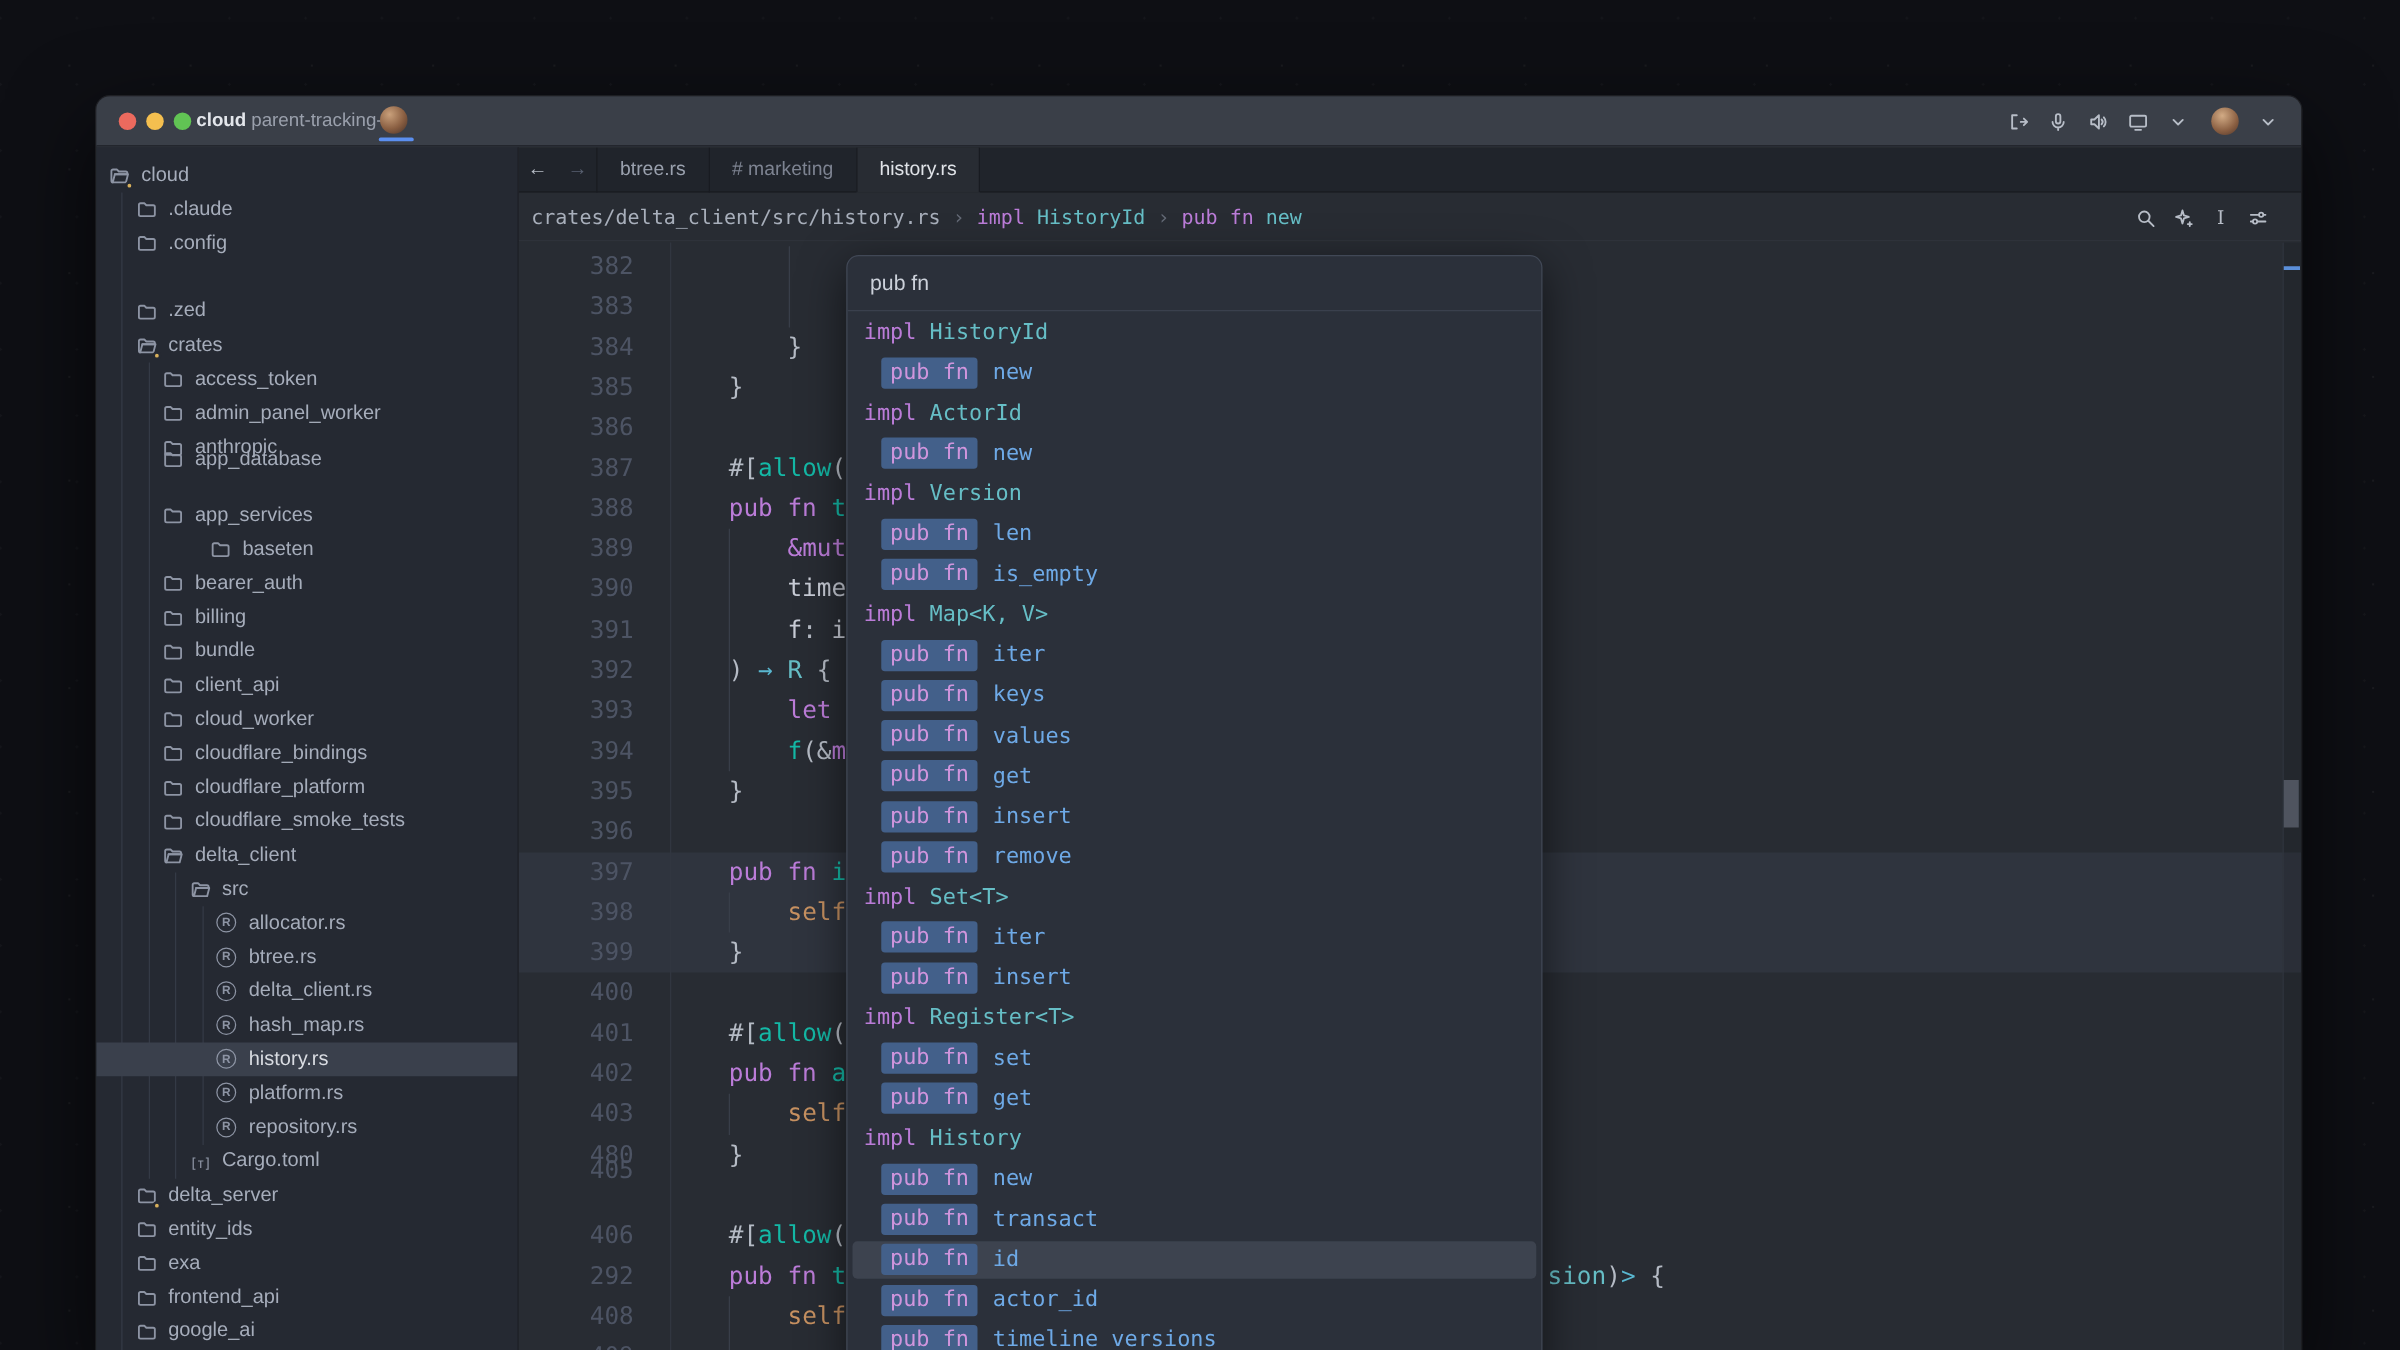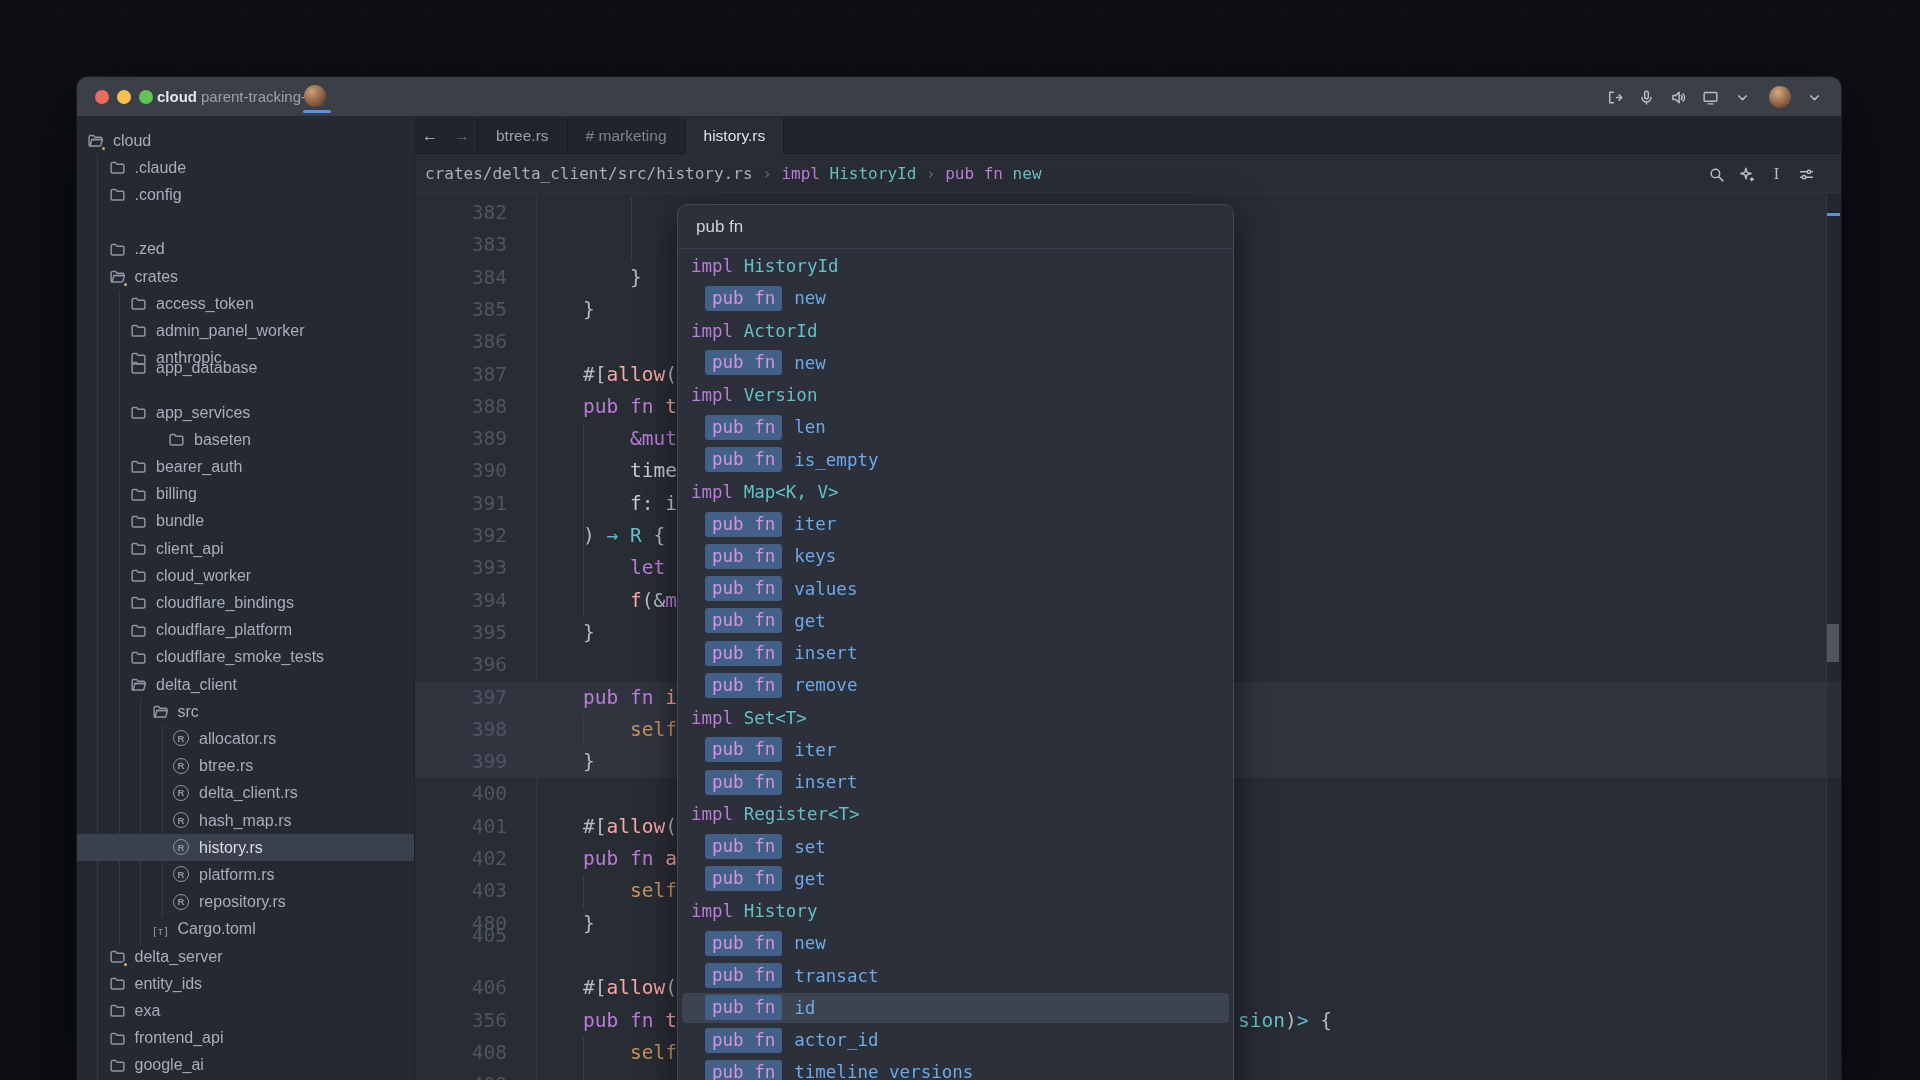--- a/index.html
+++ b/index.html
@@ -69,21 +69,21 @@
   .bc-icons .ic{ width:17px; height:17px; display:flex; align-items:center; justify-content:center; }
   .ibeam{ font-family:"DejaVu Serif",serif; font-size:15px; color:#b7bdc7; }
   
   .codearea{ position:absolute; left:0; top:76px; right:0; bottom:0; font-family:"DejaVu Sans Mono",monospace; font-size:19.5px; }
   .band{ position:absolute; left:0; right:0; background:#2f343e; z-index:1; }
   .gutterline{ position:absolute; left:121px; top:0; bottom:0; width:1px; background:#313640; z-index:2; }
   .cguide{ position:absolute; width:1px; background:#383e49; z-index:2; }
   .lnum{ position:absolute; left:0; width:92px; text-align:right; color:#4d5464; z-index:2; line-height:32.3px; }
   .cline{ position:absolute; left:168px; white-space:pre; z-index:2; line-height:32.3px; }
   .rfrag{ position:absolute; white-space:pre; z-index:2; line-height:32.3px; }
-  .tk-pun{ color:#b5bbc5; } .tk-kw{ color:#bb7cd8; } .tk-fn{ color:#fca5a5; } .tk-type{ color:#66bec6; }
+  .tk-pun{ color:#b5bbc5; } .tk-kw{ color:#bb7cd8; } .tk-fn{ color:#14b8a6; } .tk-type{ color:#66bec6; }
   .tk-self{ color:#c79161; } .tk-arrow{ color:#59b7d0; } .tk-plain{ color:#c8ccd6; }
   
   .sbtrack{ position:absolute; right:0; top:0; bottom:0; width:15px; background:rgba(0,0,0,.10); border-left:1px solid #31363f; z-index:4; }
   .sbmark{ position:absolute; right:1px; width:13px; height:3px; background:#5b8fd9; z-index:5; }
   .sbthumb{ position:absolute; right:2px; width:12px; background:#575d69; opacity:.85; z-index:5; }
   
   .popup{ position:absolute; left:262px; top:10px; width:557px; height:900px; background:#2b303a;
     border:1px solid #414856; border-radius:10px; box-shadow:0 10px 36px rgba(0,0,0,.55); z-index:10; overflow:hidden;
     font-family:"DejaVu Sans Mono",monospace; font-size:17.5px; }
   .pquery{ height:44px; display:flex; align-items:center; padding-left:18px; font-family:"Liberation Sans",sans-serif;
@@ -546,21 +546,21 @@
           <div class="cline" style="top: 616.7px;"><span class="tk-pun">#[</span><span class="tk-fn">allow</span><span class="tk-pun">(</span></div>
           <div class="lnum" style="top: 649px;">402</div>
           <div class="cline" style="top: 649px;"><span class="tk-kw">pub fn </span><span class="tk-fn">a</span></div>
           <div class="lnum" style="top: 681.3px; text-align: right;">403</div>
           <div class="cline" style="top: 681.3px;"><span class="tk-pun">    </span><span class="tk-self">self</span></div>
           <div class="lnum" style="top: 713.6px;">480</div>
           <div class="cline" style="top: 713.6px;"><span class="tk-pun">}</span></div>
           <div class="lnum" style="top: 726px; text-align: right;">405</div>
           <div class="lnum" style="top: 778.2px;">406</div>
           <div class="cline" style="top: 778.2px;"><span class="tk-pun">#[</span><span class="tk-fn">allow</span><span class="tk-pun">(</span></div>
-          <div class="lnum" style="top: 810.5px;">356</div>
+          <div class="lnum" style="top: 810.5px;">292</div>
           <div class="cline" style="top: 810.5px;"><span class="tk-kw">pub fn </span><span class="tk-fn">t</span></div>
           <div class="rfrag" style="left: 823px; top: 810.5px;"><span class="tk-type">sion</span><span class="tk-pun">)</span><span class="tk-arrow">&gt;</span><span class="tk-pun"> {</span></div>
           <div class="lnum" style="top: 842.8px;">408</div>
           <div class="cline" style="top: 842.8px;"><span class="tk-pun">    </span><span class="tk-self">self</span></div>
           <div class="lnum" style="top: 875.1px;">409</div>
         </div>
 
     </div>
   </div>
 </div>

